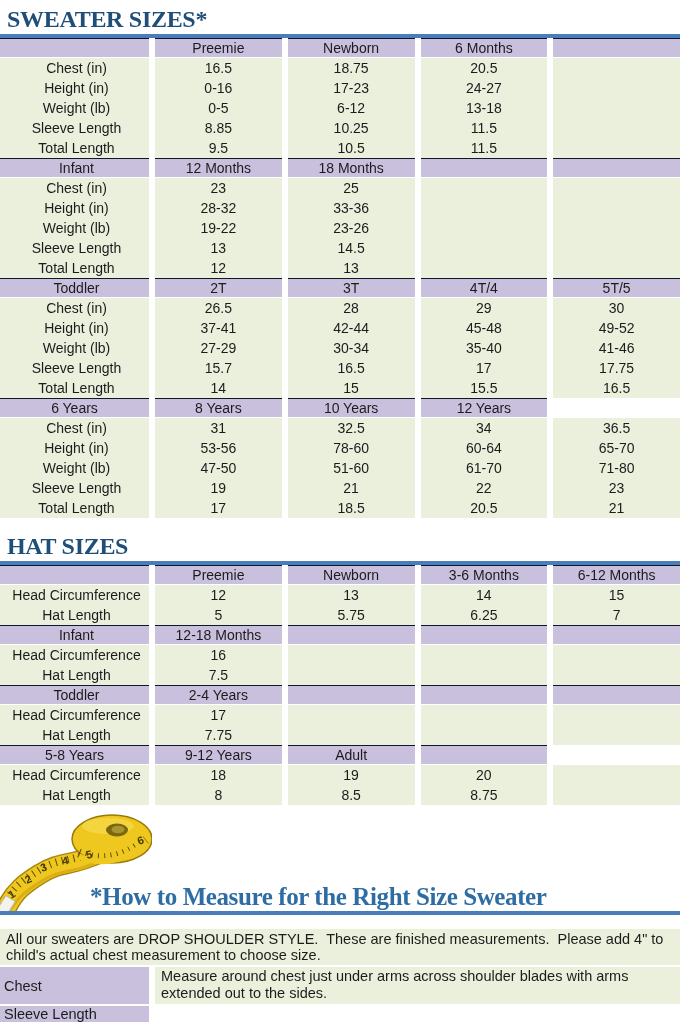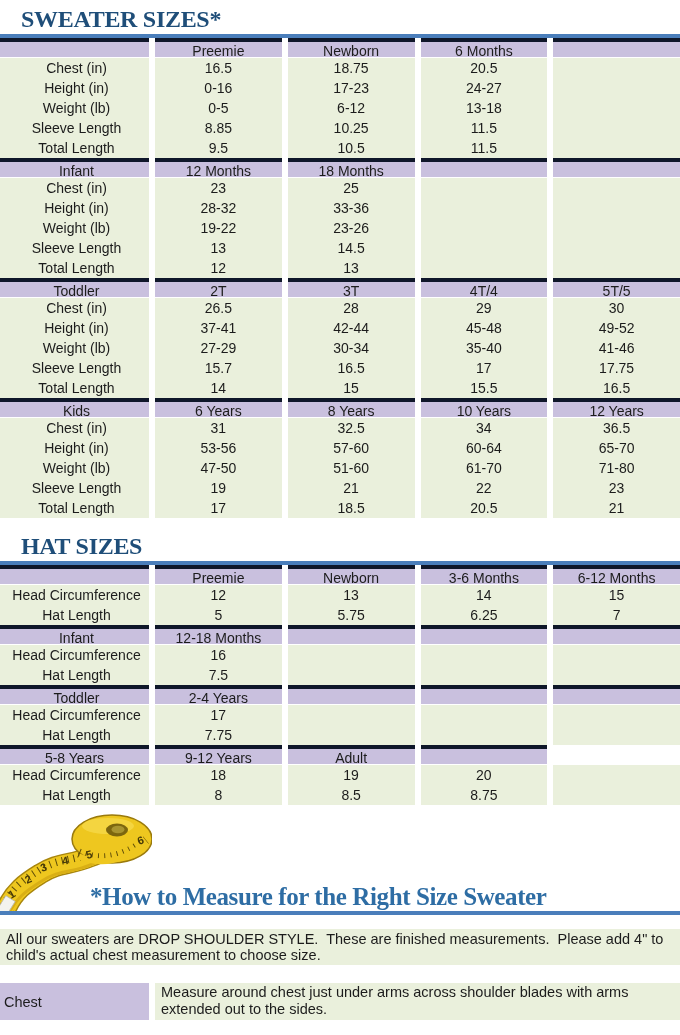--- a/index.html
+++ b/index.html
@@ -13,46 +13,46 @@
   *{box-sizing:border-box;}
   html,body{margin:0;padding:0;}
   body{
     width:680px;height:1035px;overflow:hidden;background:#fff;
     font-family:"Liberation Sans",sans-serif;color:var(--text);
   }
   .page{padding-top:6px;}
   .doc-title{
     font-family:"Liberation Serif",serif;font-weight:bold;
     font-size:24px;line-height:27px;color:var(--head-dark);
-    margin:0 0 1px 21px;letter-spacing:-0.3px;
+    margin:0 0 1px 7px;letter-spacing:-0.3px;
   }
   .doc-title.second{margin-top:15px;font-family:Liberation Serif, serif;}
   .rule{height:4px;background:var(--rule);width:680px;}
   .size-table{width:680px;}
   .t-row{
     display:grid;grid-template-columns:149px 1fr 1fr 1fr 1fr;
     column-gap:6px;height:20px;font-size:14px;line-height:20px;
   }
   .t-row .cell{background:var(--green);overflow:hidden;white-space:nowrap;}
-  .t-row.head .cell{background:var(--purple);border-top:4px solid #0f172a;border-bottom:1px solid #fff;line-height:18px;}
+  .t-row.head .cell{background:var(--purple);border-top:1px solid #0f172a;border-bottom:1px solid #fff;line-height:18px;}
   .cell.lab{padding-left:4px;text-align:center;}
   .cell.val{text-align:center;}
   .howto-row{display:flex;align-items:flex-end;margin-top:6px;height:100px;}
   .tape-box{width:152px;flex:0 0 152px;height:100px;}
   .howto-title{
     font-family:"Liberation Serif",serif;font-weight:bold;
     font-size:25px;line-height:28px;color:var(--head-light);
     margin:0 13px 0 -62px;letter-spacing:-0.4px;white-space:nowrap;text-align:right;
   }
   .note-intro{
     margin-top:14px;background:var(--green);
     font-size:14.5px;line-height:16px;padding:2px 8px 2px 6px;
     white-space:pre-wrap;
   }
-  .m-row{display:grid;grid-template-columns:149px 1fr;column-gap:6px;margin-top:18px;}
+  .m-row{display:grid;grid-template-columns:149px 1fr;column-gap:6px;margin-top:2px;}
   .m-label{background:var(--purple);display:flex;align-items:center;padding-left:4px;font-size:14.5px;}
   .m-text{background:var(--green);font-size:14.5px;line-height:17px;padding:1px 8px 2px 6px;}
   .tnum{font-family:"Liberation Sans",sans-serif;font-weight:bold;font-size:11px;fill:#473a08;}
 </style>
 </head>
 <body>
 
 <div class="page">
 
   <h1 class="doc-title">SWEATER SIZES*</h1>
@@ -178,37 +178,36 @@
         <div class="cell val">17.75</div>
       </div>
       <div class="t-row">
         <div class="cell lab">Total Length</div>
         <div class="cell val">14</div>
         <div class="cell val">15</div>
         <div class="cell val">15.5</div>
         <div class="cell val">16.5</div>
       </div>
       <div class="t-row head">
-        <div class="cell lab">Kids</div>
         <div class="cell val">6 Years</div>
         <div class="cell val">8 Years</div>
         <div class="cell val">10 Years</div>
         <div class="cell val">12 Years</div>
       </div>
       <div class="t-row">
         <div class="cell lab">Chest (in)</div>
         <div class="cell val">31</div>
         <div class="cell val">32.5</div>
         <div class="cell val">34</div>
         <div class="cell val">36.5</div>
       </div>
       <div class="t-row">
         <div class="cell lab">Height (in)</div>
         <div class="cell val">53-56</div>
-        <div class="cell val">57-60</div>
+        <div class="cell val">78-60</div>
         <div class="cell val">60-64</div>
         <div class="cell val">65-70</div>
       </div>
       <div class="t-row">
         <div class="cell lab">Weight (lb)</div>
         <div class="cell val">47-50</div>
         <div class="cell val">51-60</div>
         <div class="cell val">61-70</div>
         <div class="cell val">71-80</div>
       </div>

